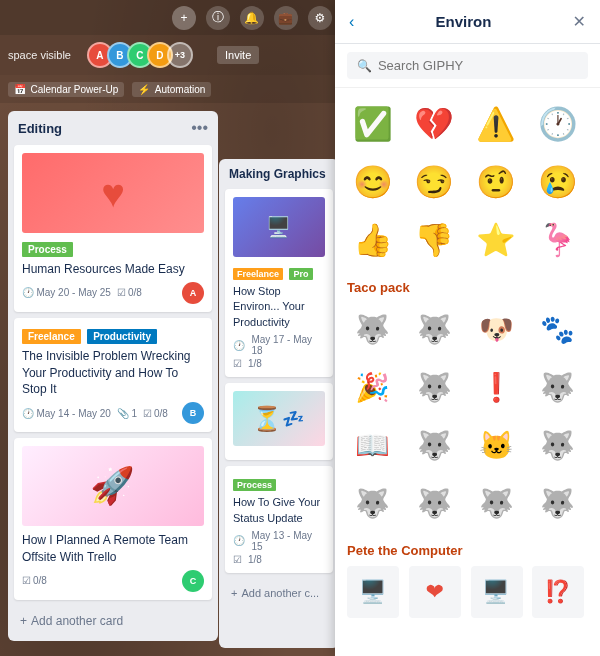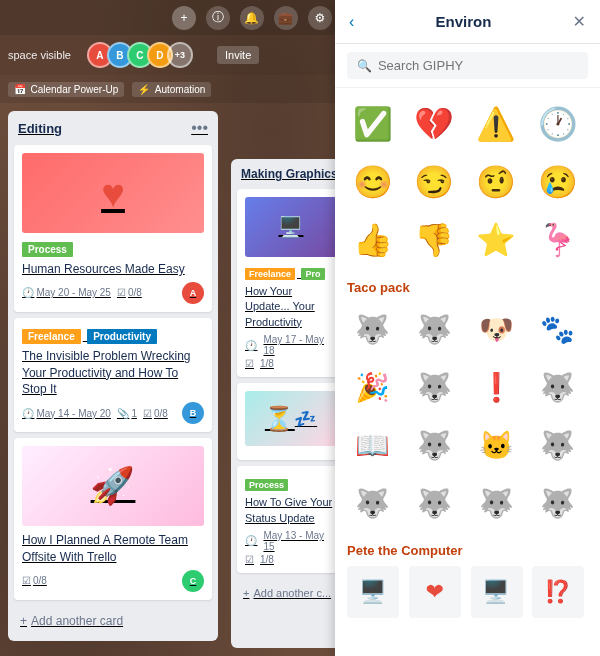--- a/index.html
+++ b/index.html
@@ -126,24 +126,23 @@
       font-size: 10px;
     }
 
     
     .lists-container {
       position: absolute;
       top: 103px; left: 0;
       width: 340px;
       height: 553px;
       display: flex;
-      gap: 13px;
+      gap: 1px;
       padding: 8px;
       overflow: hidden;
-      text-decoration: underline;
     }
 
     .list {
       width: 210px;
       min-width: 210px;
       background: #ebecf0;
       border-radius: 6px;
       padding: 6px;
       display: flex;
       flex-direction: column;
@@ -527,21 +526,21 @@
     </div>
 
     <div class="card">
       <div class="card-image card-img-graphics" style="height:60px;">
         <span style="font-size:20px; color:white;">🖥️</span>
       </div>
       <div>
         <span class="tag tag-freelance" style="font-size:9px;padding:1px 4px;">Freelance</span>
         <span class="tag tag-process" style="font-size:9px;padding:1px 4px;text-align:right;">Pro</span>
       </div>
-      <div class="card-title" style="font-size:11px;">How Your Update... Your Productivity</div>
+      <div class="card-title" style="font-size:11px;">How Stop Environ... Your Productivity</div>
       <div class="card-meta" style="font-size:10px;">
         <span>🕐</span>
         <span>May 17 - May 18</span>
       </div>
       <div class="card-meta" style="font-size:10px;margin-top:2px;">
         <span>☑</span>
         <span>1/8</span>
       </div>
     </div>
 

